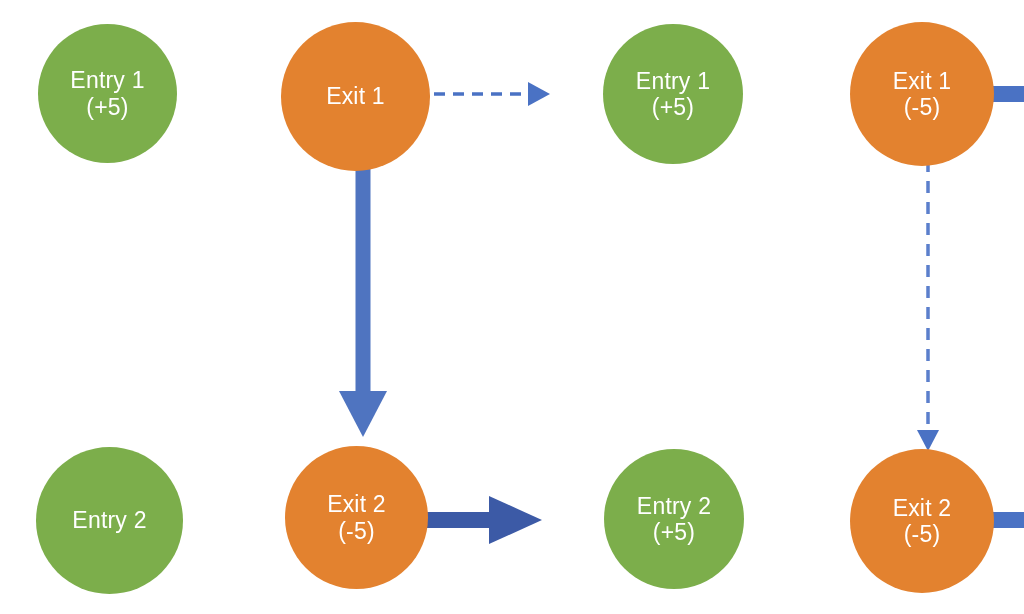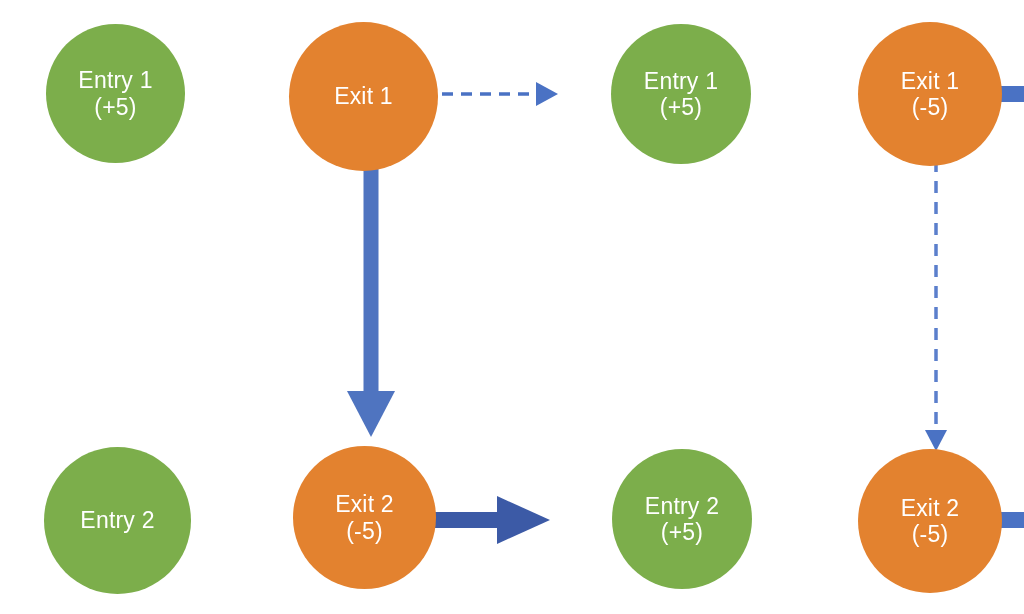--- a/index.html
+++ b/index.html
@@ -16,21 +16,20 @@
     width: 1024px;
     height: 614px;
     background: #ffffff;
     overflow: hidden;
   }
   .panel {
     position: absolute;
     top: 0;
     height: 614px;
     width: 512px;
-    margin-left: 8px;
   }
   #panel-left  { left: 0; }
   #panel-right { left: 512px; }
 
   .node {
     position: absolute;
     border-radius: 50%;
     display: flex;
     flex-direction: column;
     align-items: center;

